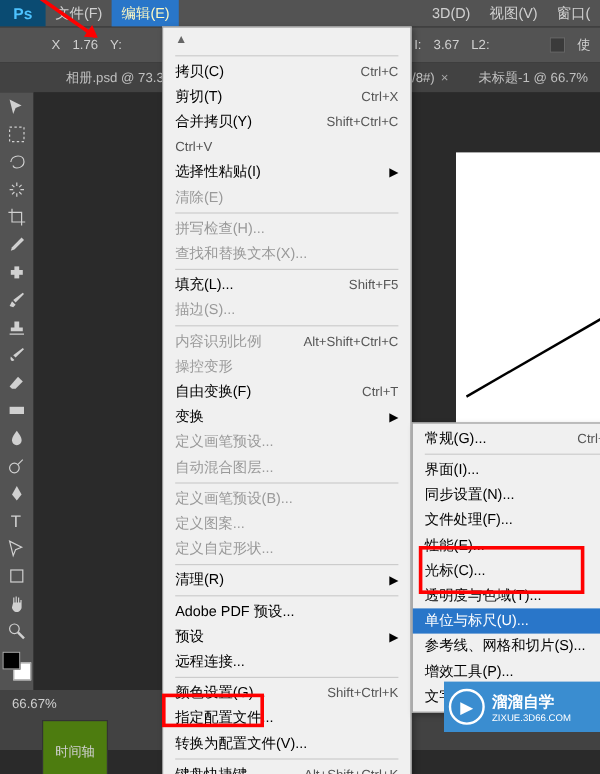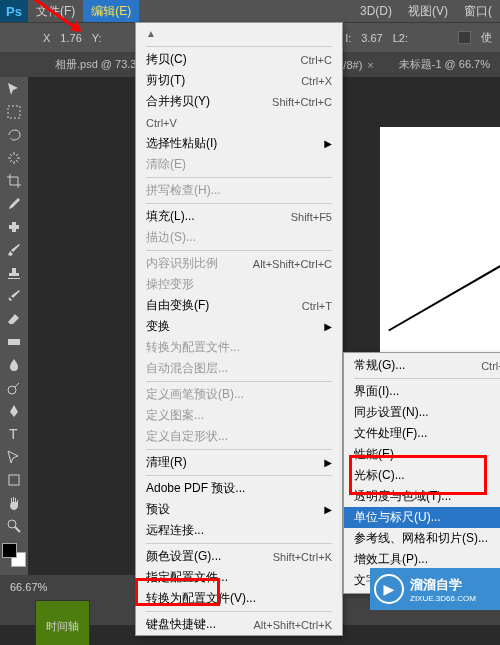--- a/index.html
+++ b/index.html
@@ -1,21 +1,21 @@
 <!DOCTYPE html>
 <html><head>
 <meta charset="utf-8">
 <style>
   * { margin: 0; padding: 0; box-sizing: border-box; font-family: "Microsoft YaHei", sans-serif; }
   body { background: #2a2a2a; width: 500px; height: 645px; overflow: hidden; position: relative; color: #d0d0d0; font-size: 12px; }
   
   .top-bar { height: 22px; background: #535353; display: flex; align-items: center; }
-  .ps-logo { width: 28px; height: 22px; background: #0a4b72; color: #4dc3ff; display: flex; align-items: center; justify-content: center; font-weight: bold; font-size: 13px; }
+  .ps-logo { width: 38px; height: 22px; background: #0a4b72; color: #4dc3ff; display: flex; align-items: center; justify-content: center; font-weight: bold; font-size: 13px; }
   .top-menu-item { padding: 0 8px; height: 22px; display: flex; align-items: center; cursor: pointer; }
-  .top-menu-item.active { background: #2976c9; color: #fde047; }
+  .top-menu-item.active { background: #2976c9; color: #fef9c3; }
   
   .options-bar { height: 30px; background: #535353; border-top: 1px solid #3a3a3a; display: flex; align-items: center; padding: 0 8px; gap: 10px; font-size: 11px; }
   .options-bar .checkbox { width: 13px; height: 13px; background: #3a3a3a; border: 1px solid #666; }
   
   .tabs-bar { height: 25px; background: #424242; display: flex; align-items: center; padding-left: 45px; gap: 5px; }
   .tab { padding: 0 10px; height: 25px; display: flex; align-items: center; font-size: 11px; color: #c0c0c0; }
   .tab-close { margin-left: 5px; color: #aaa; }
   
   .main-area { position: relative; height: calc(100% - 97px); }
   
@@ -247,20 +247,23 @@
       <span class="dd-label">选择性粘贴(I)</span>
       <span class="dd-arrow">▶</span>
     </div>
   <div class="dd-row disabled">
       <span class="dd-label">清除(E)</span>
     </div>
   <div class="dd-sep"></div>
   <div class="dd-row disabled">
       <span class="dd-label">拼写检查(H)...</span>
     </div>
+  <div class="dd-row disabled">
+      <span class="dd-label">查找和替换文本(X)...</span>
+    </div>
   <div class="dd-sep"></div>
   <div class="dd-row">
       <span class="dd-label">填充(L)...</span>
       <span class="dd-shortcut">Shift+F5</span>
     </div>
   <div class="dd-row disabled">
       <span class="dd-label">描边(S)...</span>
     </div>
   <div class="dd-sep"></div>
   <div class="dd-row disabled">
@@ -272,21 +275,21 @@
     </div>
   <div class="dd-row">
       <span class="dd-label">自由变换(F)</span>
       <span class="dd-shortcut">Ctrl+T</span>
     </div>
   <div class="dd-row">
       <span class="dd-label">变换</span>
       <span class="dd-arrow">▶</span>
     </div>
   <div class="dd-row disabled">
-      <span class="dd-label">转换为配置文件...</span>
+      <span class="dd-label">定义画笔预设...</span>
     </div>
   <div class="dd-row disabled">
       <span class="dd-label">自动混合图层...</span>
     </div>
   <div class="dd-sep"></div>
   <div class="dd-row disabled">
       <span class="dd-label">定义画笔预设(B)...</span>
     </div>
   <div class="dd-row disabled">
       <span class="dd-label">定义图案...</span>

